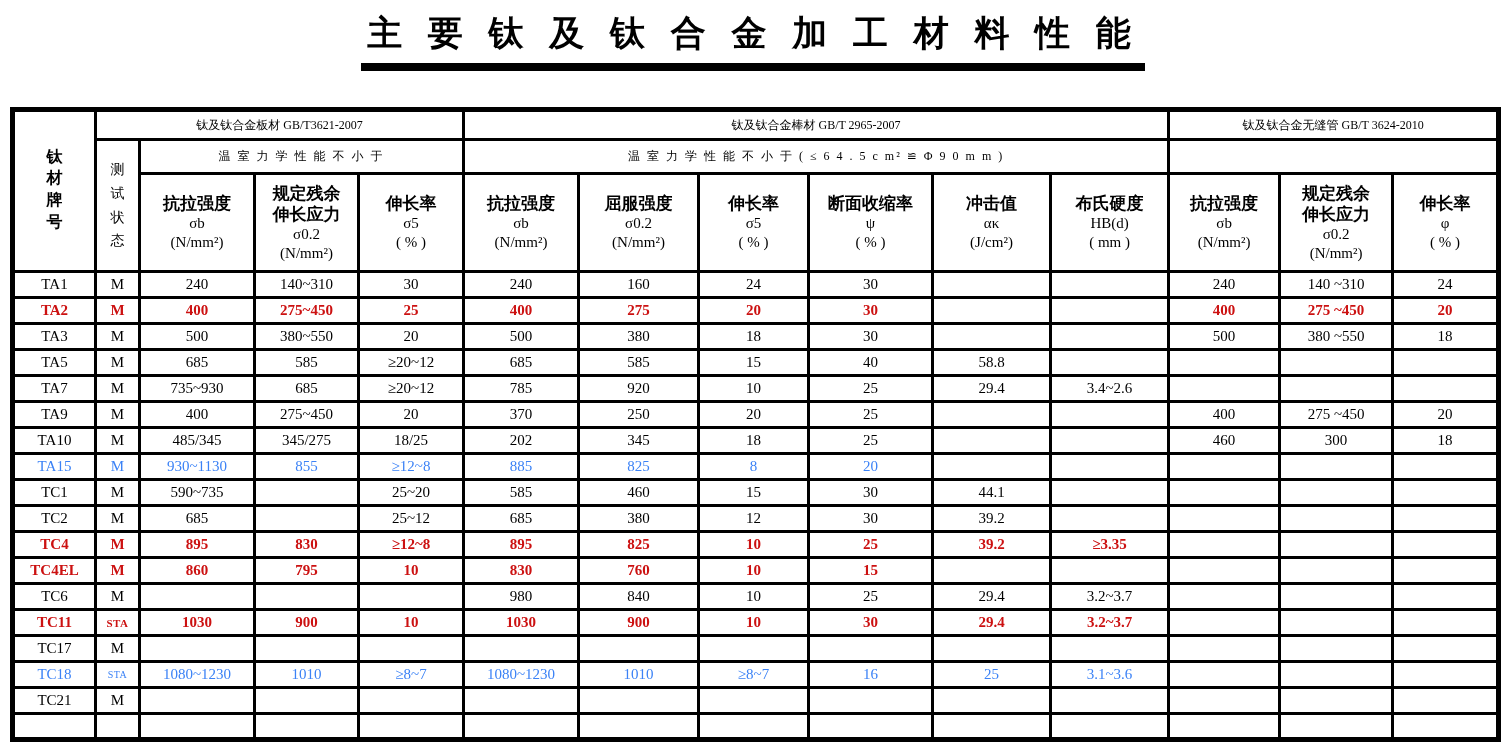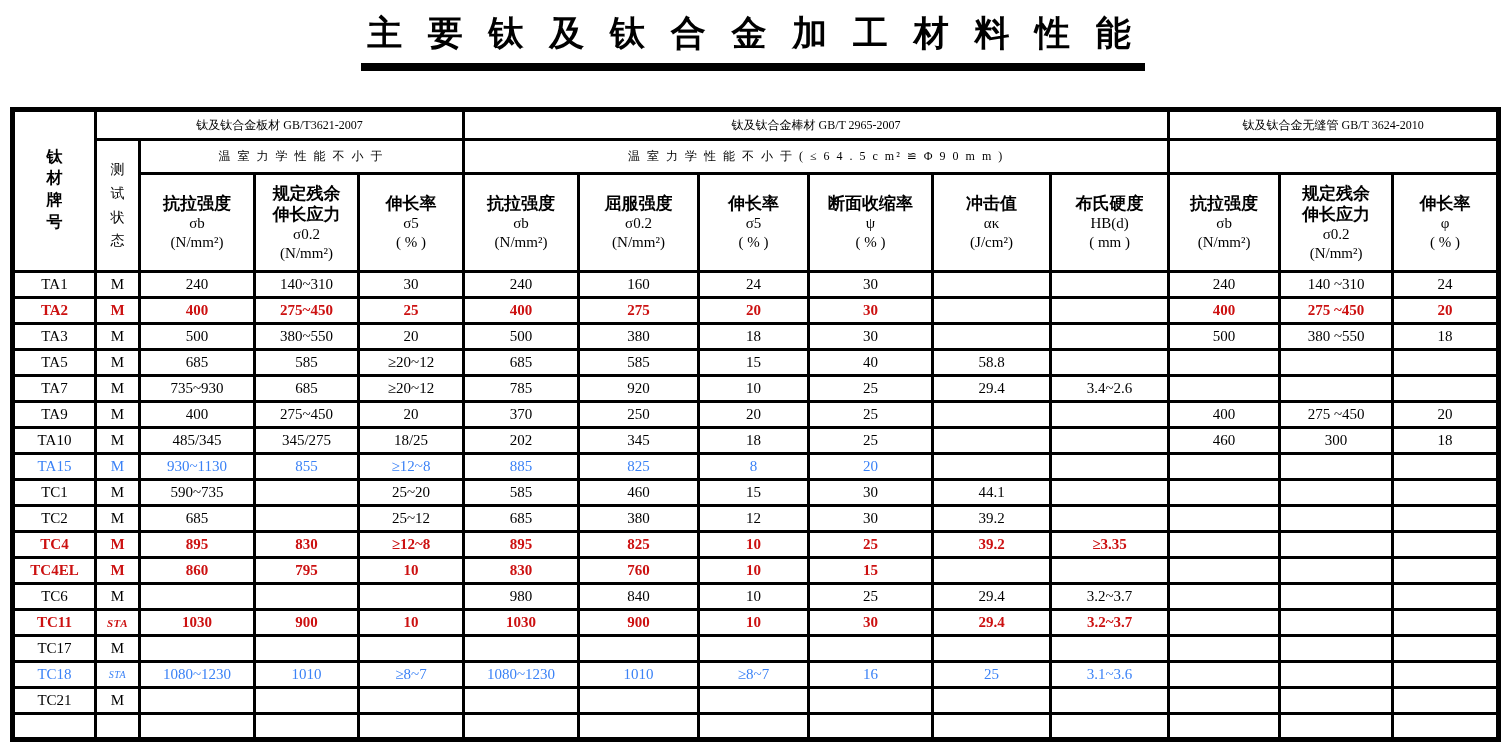--- a/index.html
+++ b/index.html
@@ -85,21 +85,21 @@
     line-height: 1.25;
     white-space: pre-line;
   }
   td.grade { font-size: 15px; }
   td.val { font-size: 15px; }
   tr.red td { color: #3b82f6; }
   tr.red-bold td {
     color: #cc1111;
     font-weight: bold;
   }
-  td.sta { font-size: 10px; letter-spacing: 0.5px; font-style: italic; }
+  td.sta { font-size: 10px; letter-spacing: 0.5px; }
   tr.red-bold td.sta { font-size: 11px; }
 </style>
 </head>
 <body>
 
 <div class="title-wrap">
   <div class="doc-title">主 要 钛 及 钛 合 金 加 工 材 料 性 能</div>
 </div>
 
 <table class="main">

